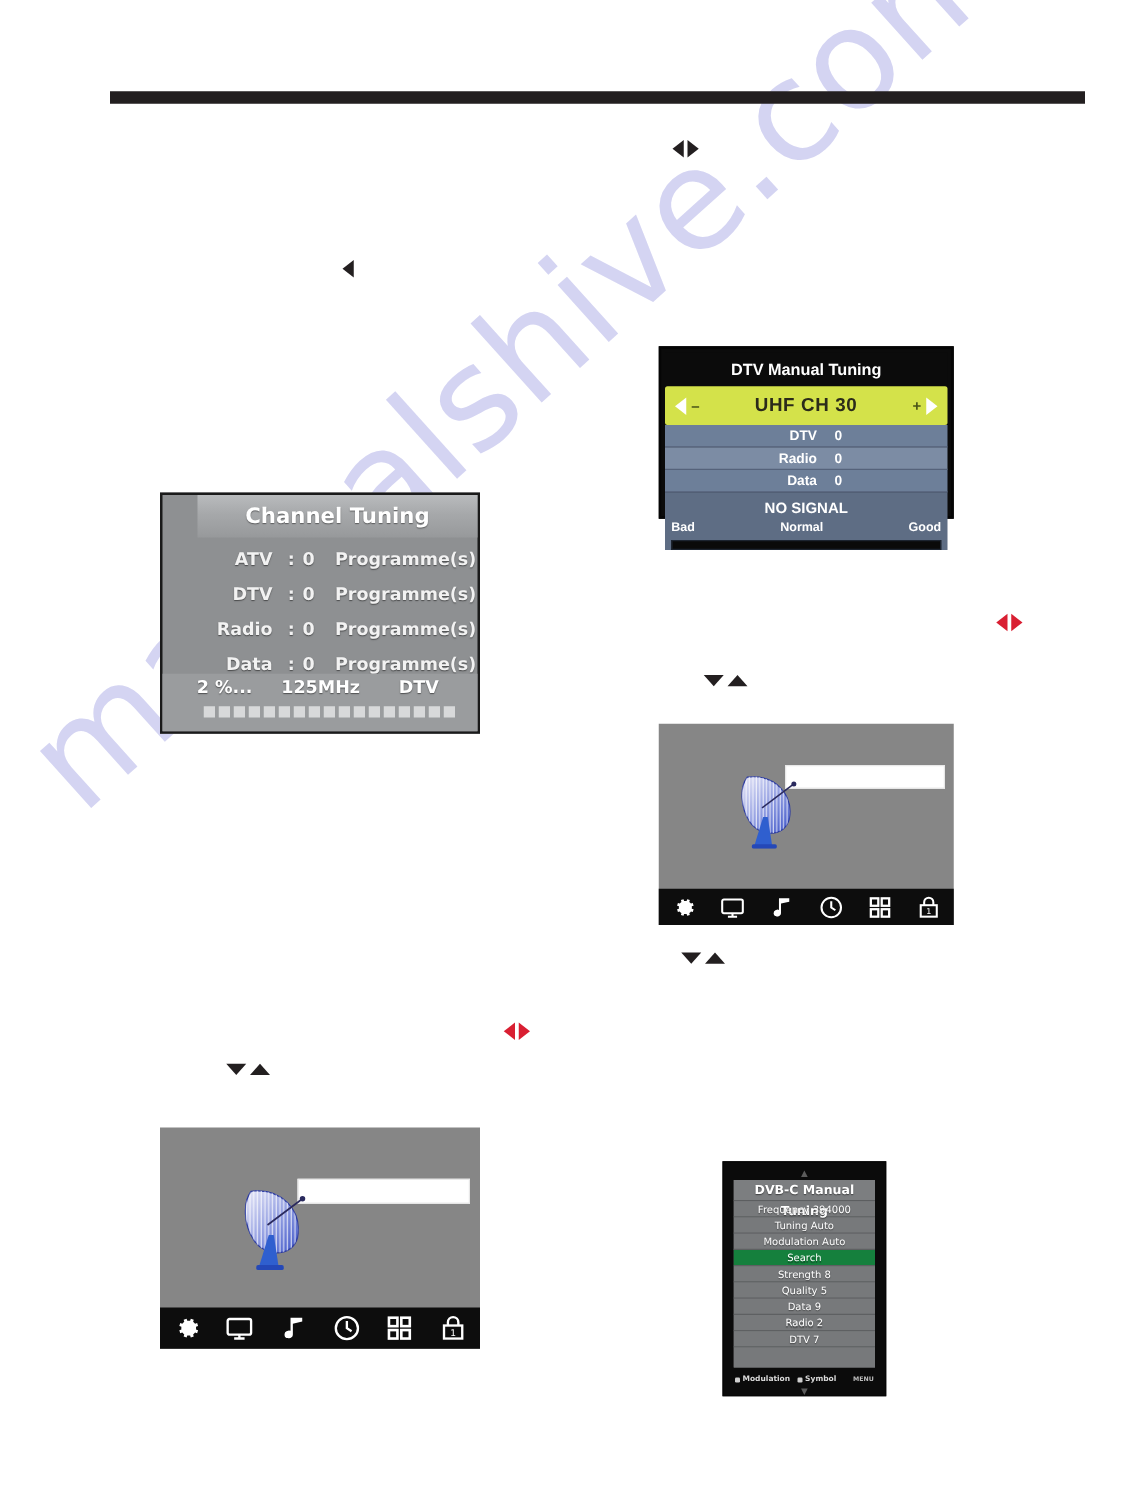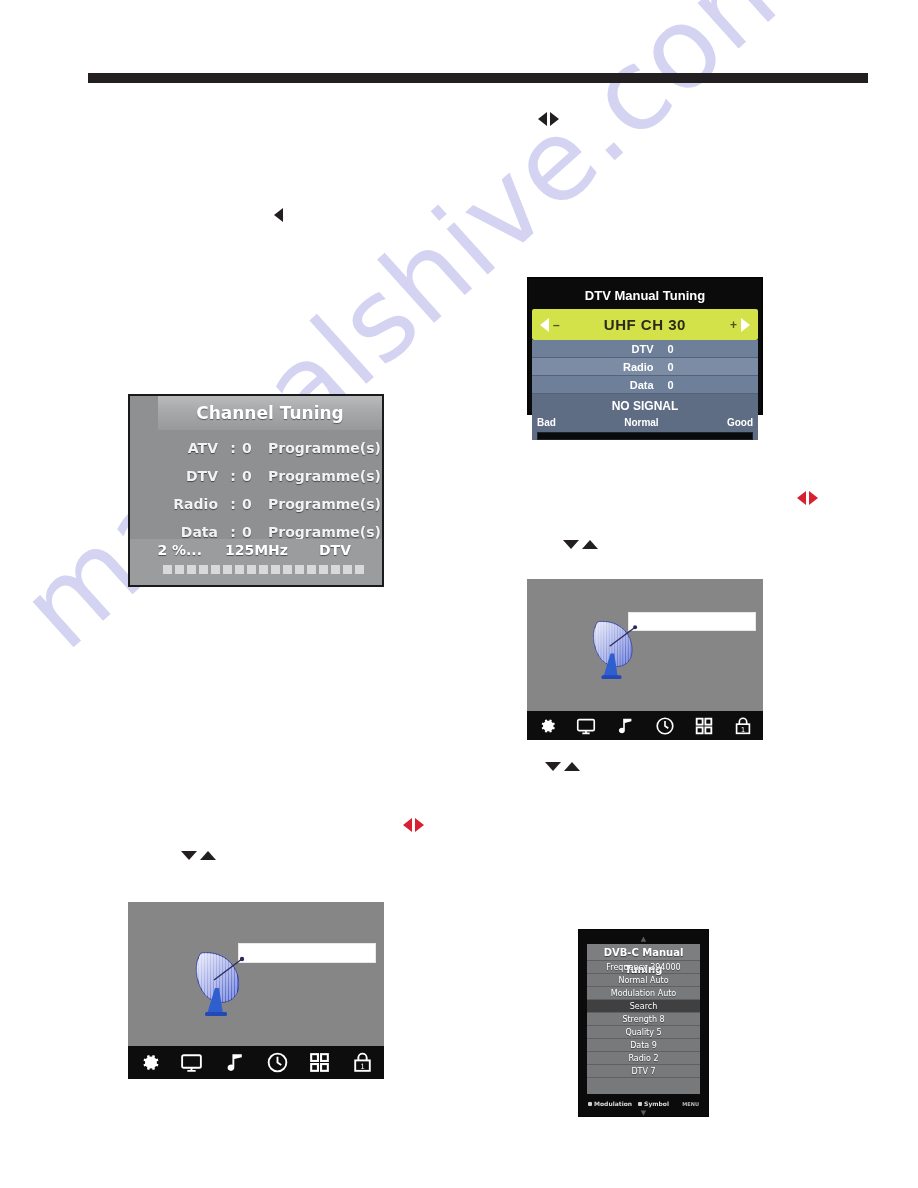--- a/index.html
+++ b/index.html
@@ -167,21 +167,21 @@
     color:#ffffff; font-size:10px; font-weight:bold;
     background:#7c7e80; border-bottom:1px solid #5c5e60;
     text-shadow:0 1px 1px rgba(0,0,0,.5);
   }
   #dvbc-manual .dv-row {
     height:13px; line-height:13px; text-align:center;
     color:#ffffff; font-size:8px;
     background:#77797b; border-bottom:1px solid #5e6062;
     text-shadow:0 1px 1px rgba(0,0,0,.45);
   }
-  #dvbc-manual .dv-row.sel { background:#404040; color:#ffffff; }
+  #dvbc-manual .dv-row.sel { background:#15803d; color:#ffffff; }
   #dvbc-manual .dv-blank { height:16px; background:#77797b; }
   #dvbc-manual .dv-foot {
     margin-top:3px; height:13px;
     display:flex; align-items:center; gap:6px;
     padding:0 5px; color:#dcdcdc; font-size:6px; font-weight:bold;
   }
   #dvbc-manual .dv-foot .dv-key { display:flex; align-items:center; gap:2px; }
   #dvbc-manual .dv-foot .dv-chip {
     width:4px; height:4px; background:#cfcfcf; display:inline-block; border-radius:1px;
   }
@@ -449,21 +449,21 @@
     </span>
   </div>
 </div>
 
 <div id="dvbc-manual">
   <div class="dv-caret">▲</div>
   <div class="dv-panel">
     <div class="dv-title">DVB-C Manual Tuning</div>
     <div id="dvbc-rows">
         <div class="dv-row">Frequency 394000</div>
-        <div class="dv-row">Normal Auto</div>
+        <div class="dv-row">Tuning Auto</div>
         <div class="dv-row">Modulation Auto</div>
         <div class="dv-row sel">Search</div>
         <div class="dv-row">Strength 8</div>
         <div class="dv-row">Quality 5</div>
         <div class="dv-row">Data 9</div>
         <div class="dv-row">Radio 2</div>
         <div class="dv-row">DTV 7</div>
       </div>
     <div class="dv-blank"></div>
   </div>

